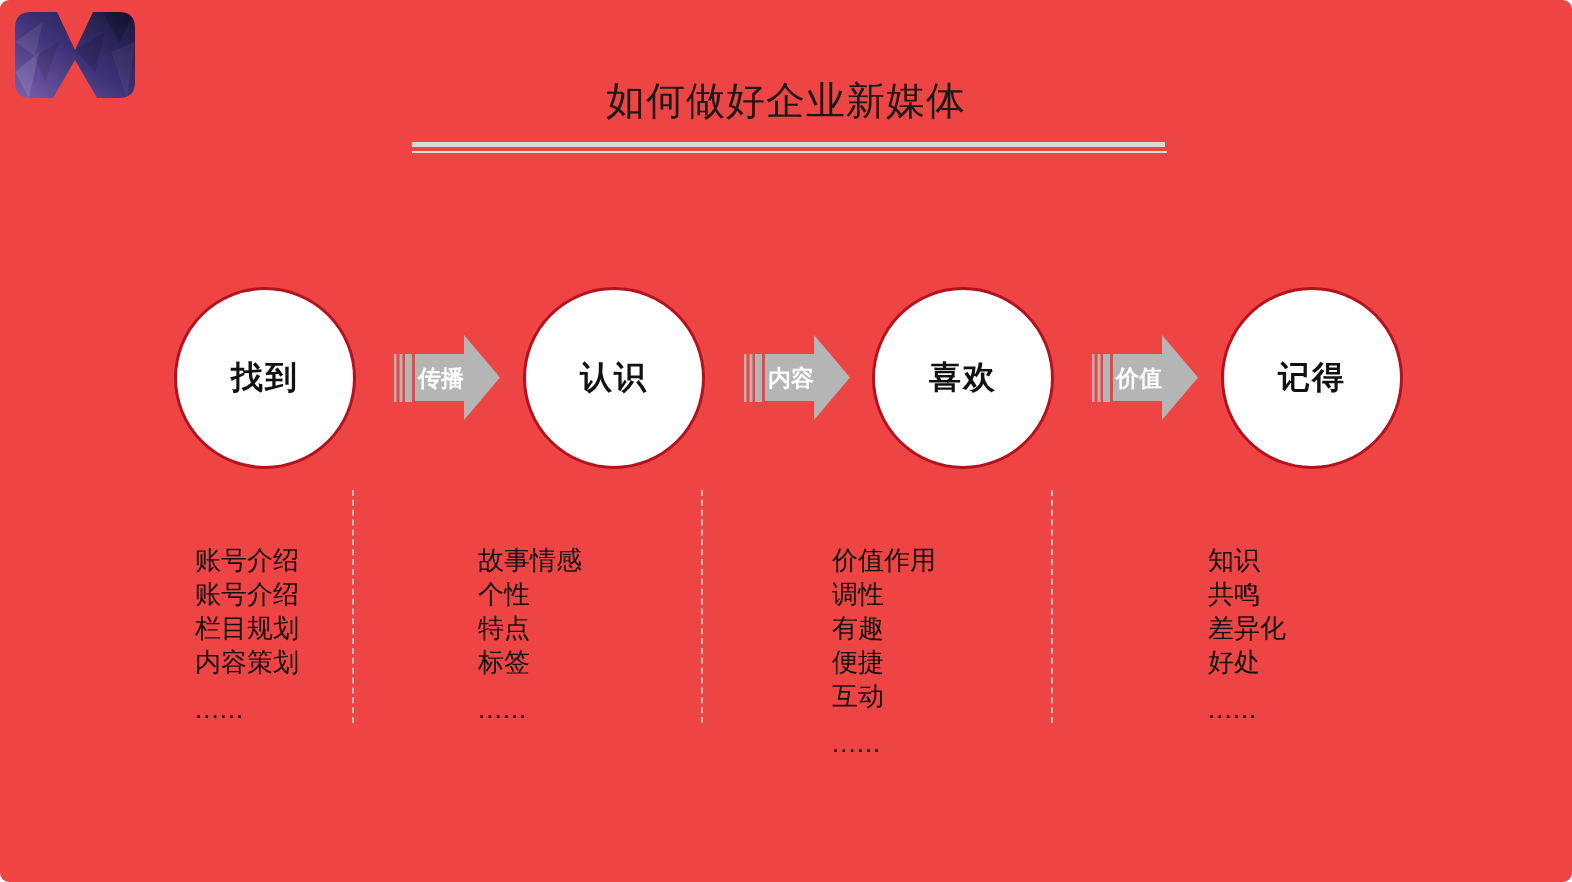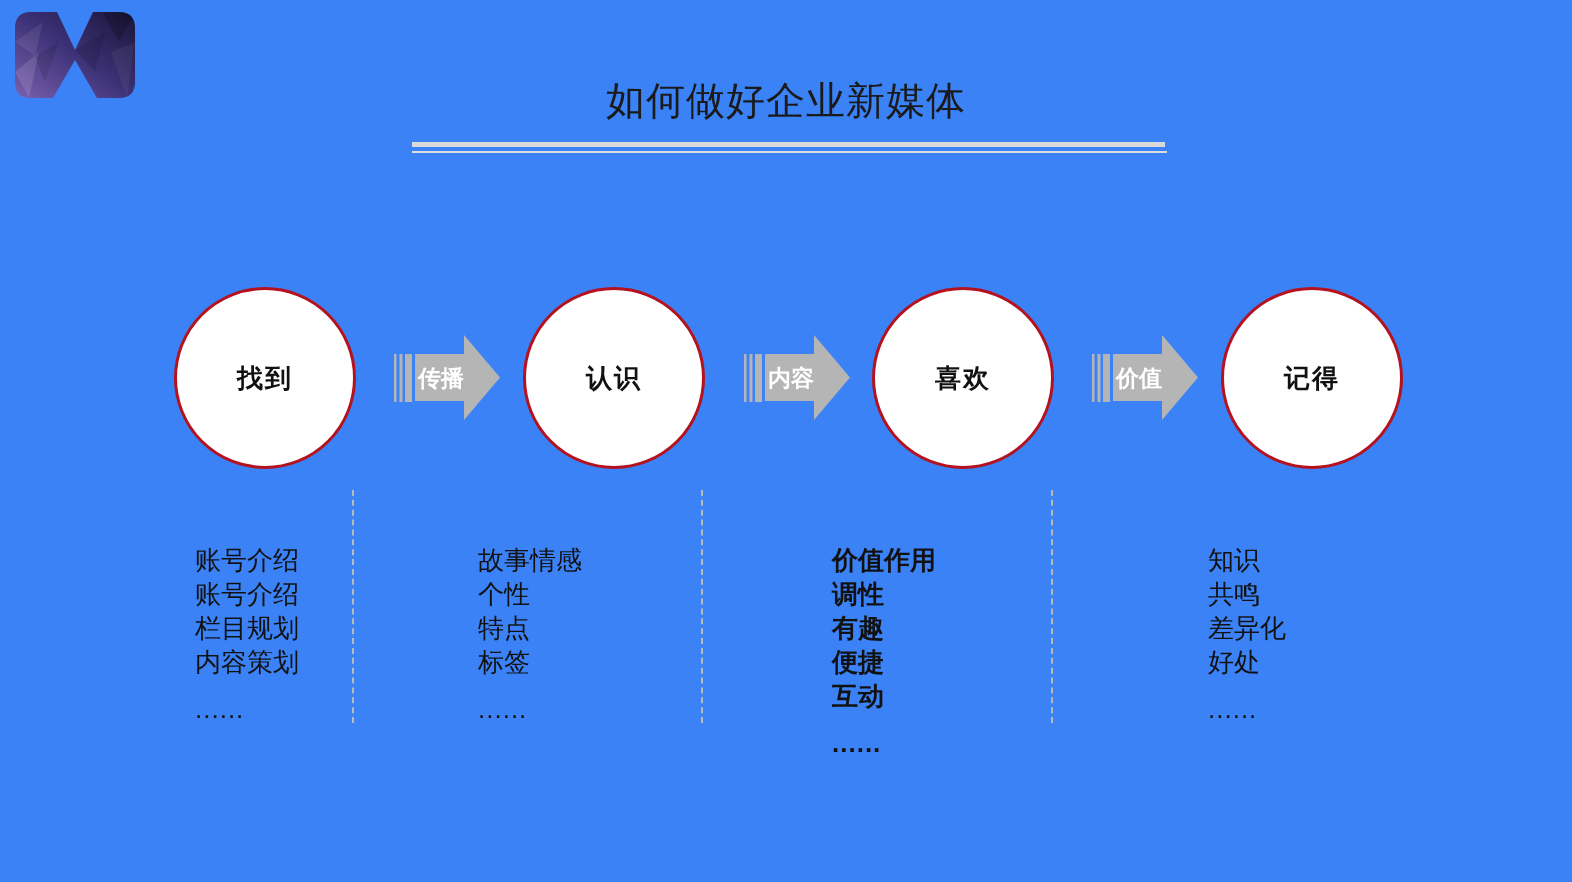--- a/index.html
+++ b/index.html
@@ -2,22 +2,23 @@
 <html><head>
 <meta charset="utf-8">
 <style>
   * { margin: 0; padding: 0; box-sizing: border-box; }
   html, body { background: #fff; }
   body { font-family: "Liberation Sans", "DejaVu Sans", sans-serif; }
   .slide {
     position: relative;
     width: 1572px;
     height: 882px;
-    background: #3b82f6;
+    background: #ef4444;
     overflow: hidden;
+    border-radius: 9px;
   }
   
   .logo { position: absolute; left: 15px; top: 12px; width: 120px; height: 86px; }
   
   .title {
     position: absolute;
     left: 0; top: 74px;
     width: 100%;
     text-align: center;
     font-size: 39px;
@@ -43,21 +44,21 @@
     top: 287px;
     width: 182px; height: 182px;
     border: 3px solid #b5121f;
     border-radius: 50%;
     background: #ffffff;
     display: flex;
     align-items: center;
     justify-content: center;
   }
   .stage-circle .label {
-    font-size: 26px;
+    font-size: 32px;
     font-weight: 700;
     color: #111111;
     letter-spacing: 2px;
   }
   .c0 { left: 174px; }
   .c1 { left: 523px; }
   .c2 { left: 872px; }
   .c3 { left: 1221px; }
   
   .arrow { position: absolute; top: 335px; width: 106px; height: 85px; }
@@ -79,21 +80,21 @@
   .detail-col {
     position: absolute;
     top: 543px;
     width: 170px;
     color: #111111;
     font-size: 26px;
     line-height: 34px;
   }
   .col0 { left: 175px; margin-left: 20px; }
   .col1 { left: 478px; }
-  .col2 { left: 832px; font-weight: bold; }
+  .col2 { left: 832px; }
   .col3 { left: 1208px; }
   .detail-col .ellipsis { margin-top: 13px; letter-spacing: 1px; }
 </style>
 </head>
 <body>
 
 <div class="slide">
 
   <svg class="logo" viewBox="0 0 120 86" aria-hidden="true">
     <defs>

